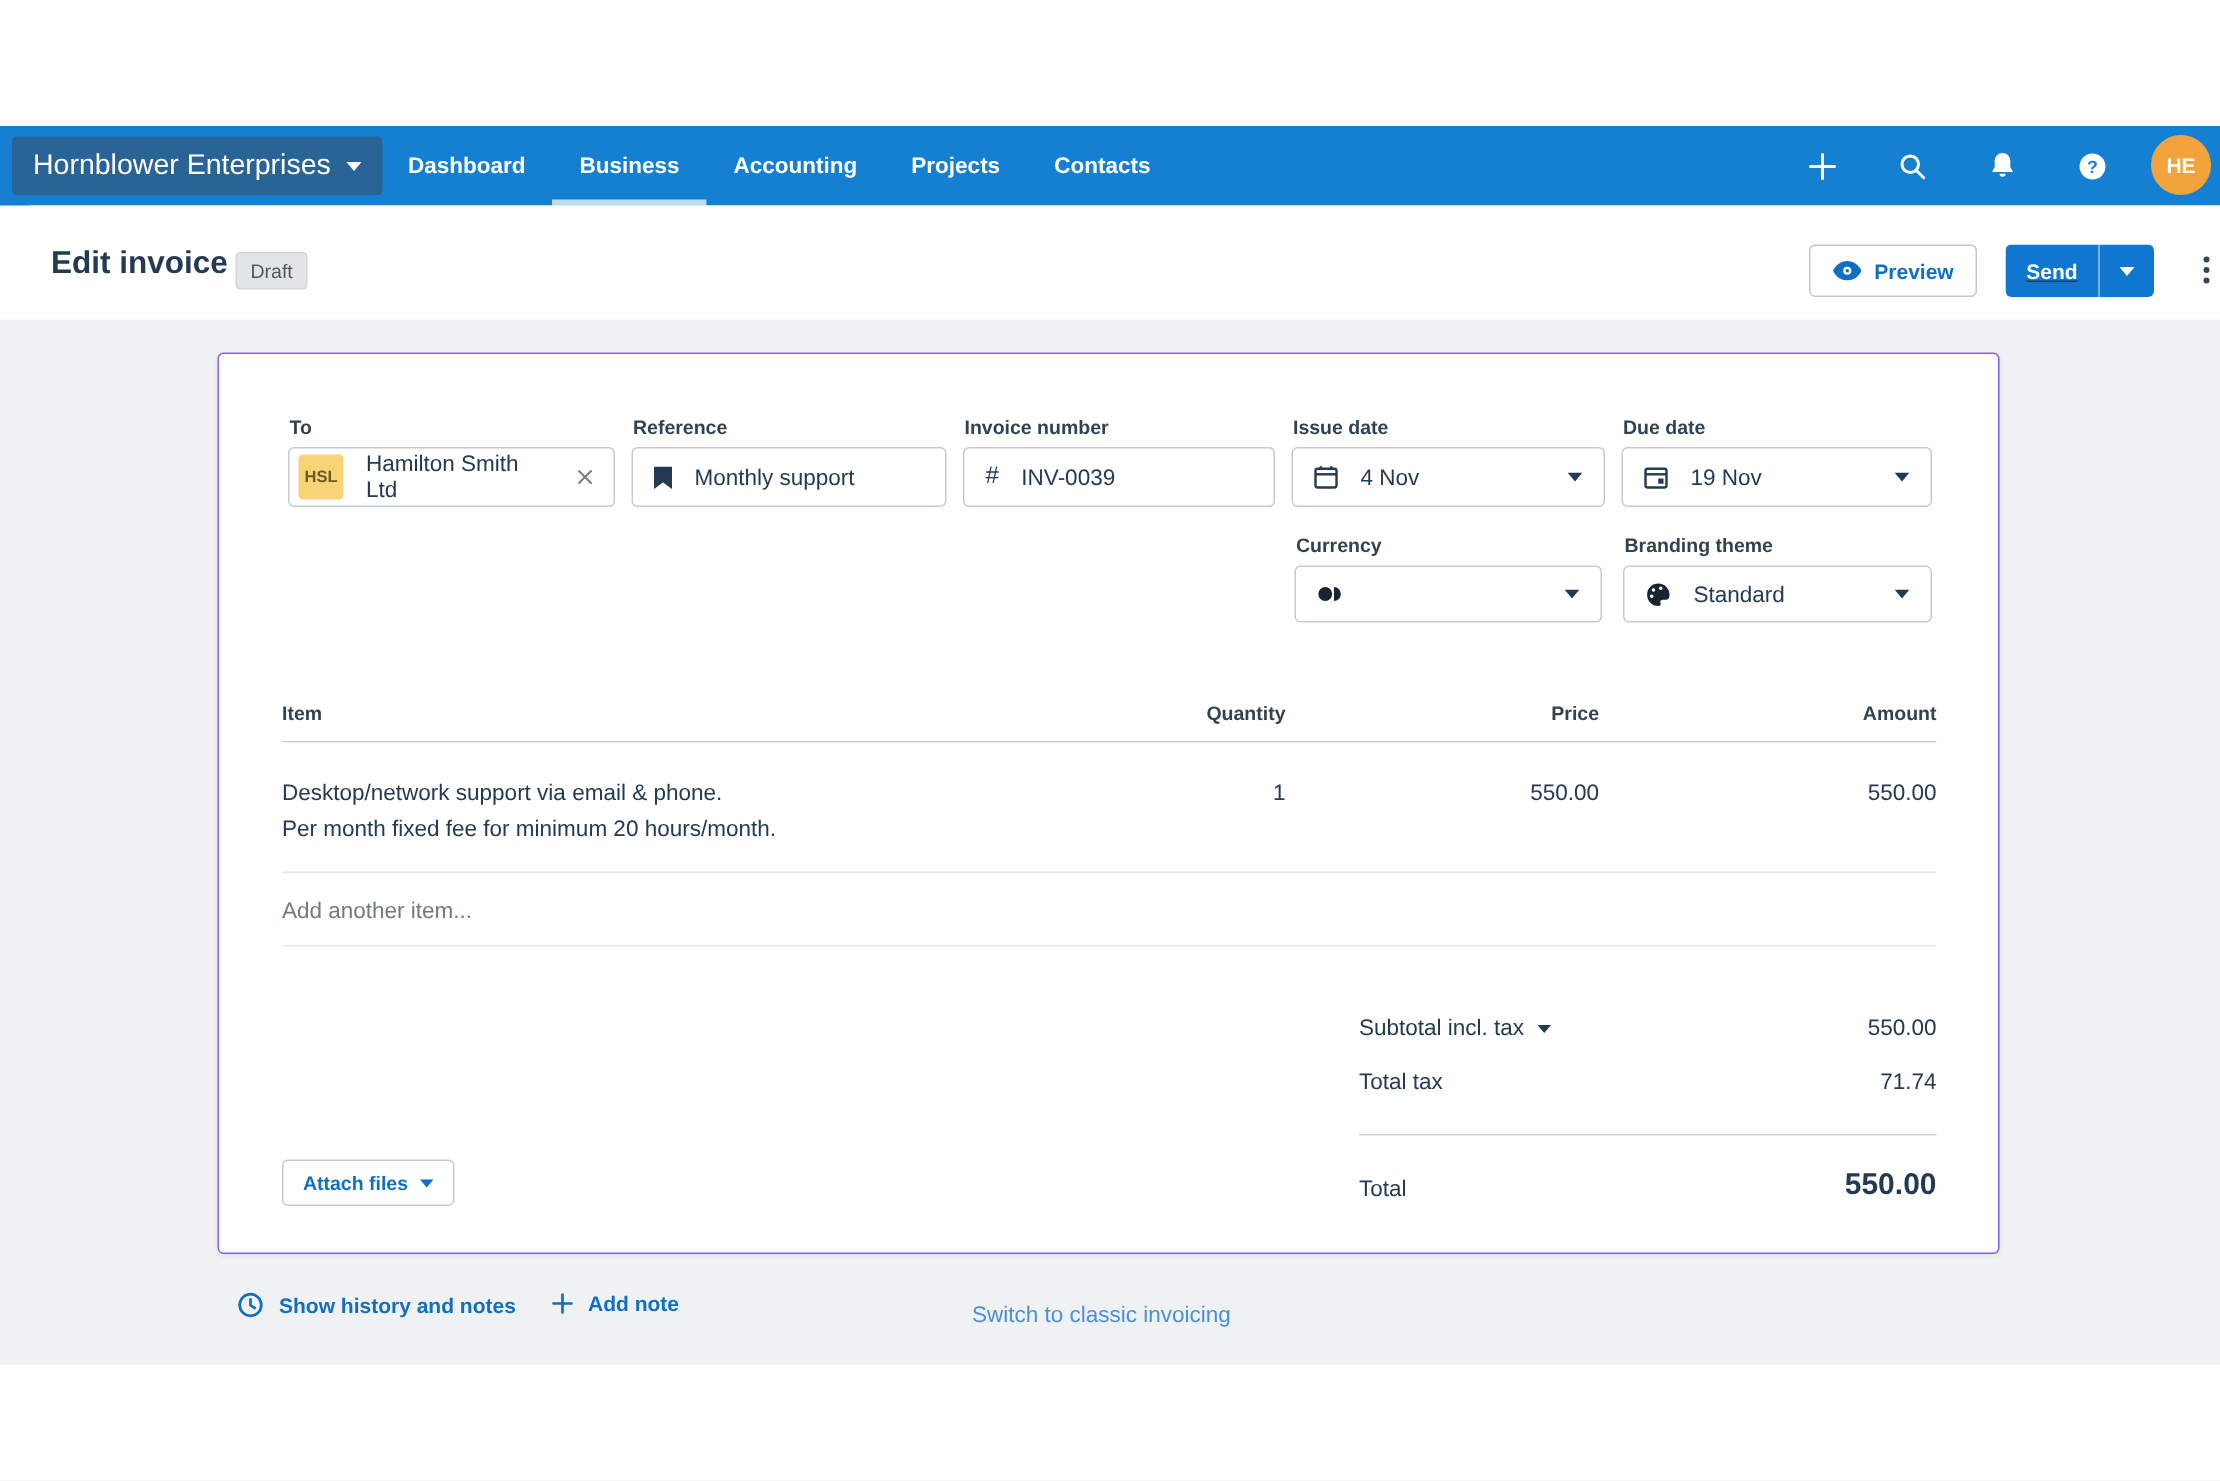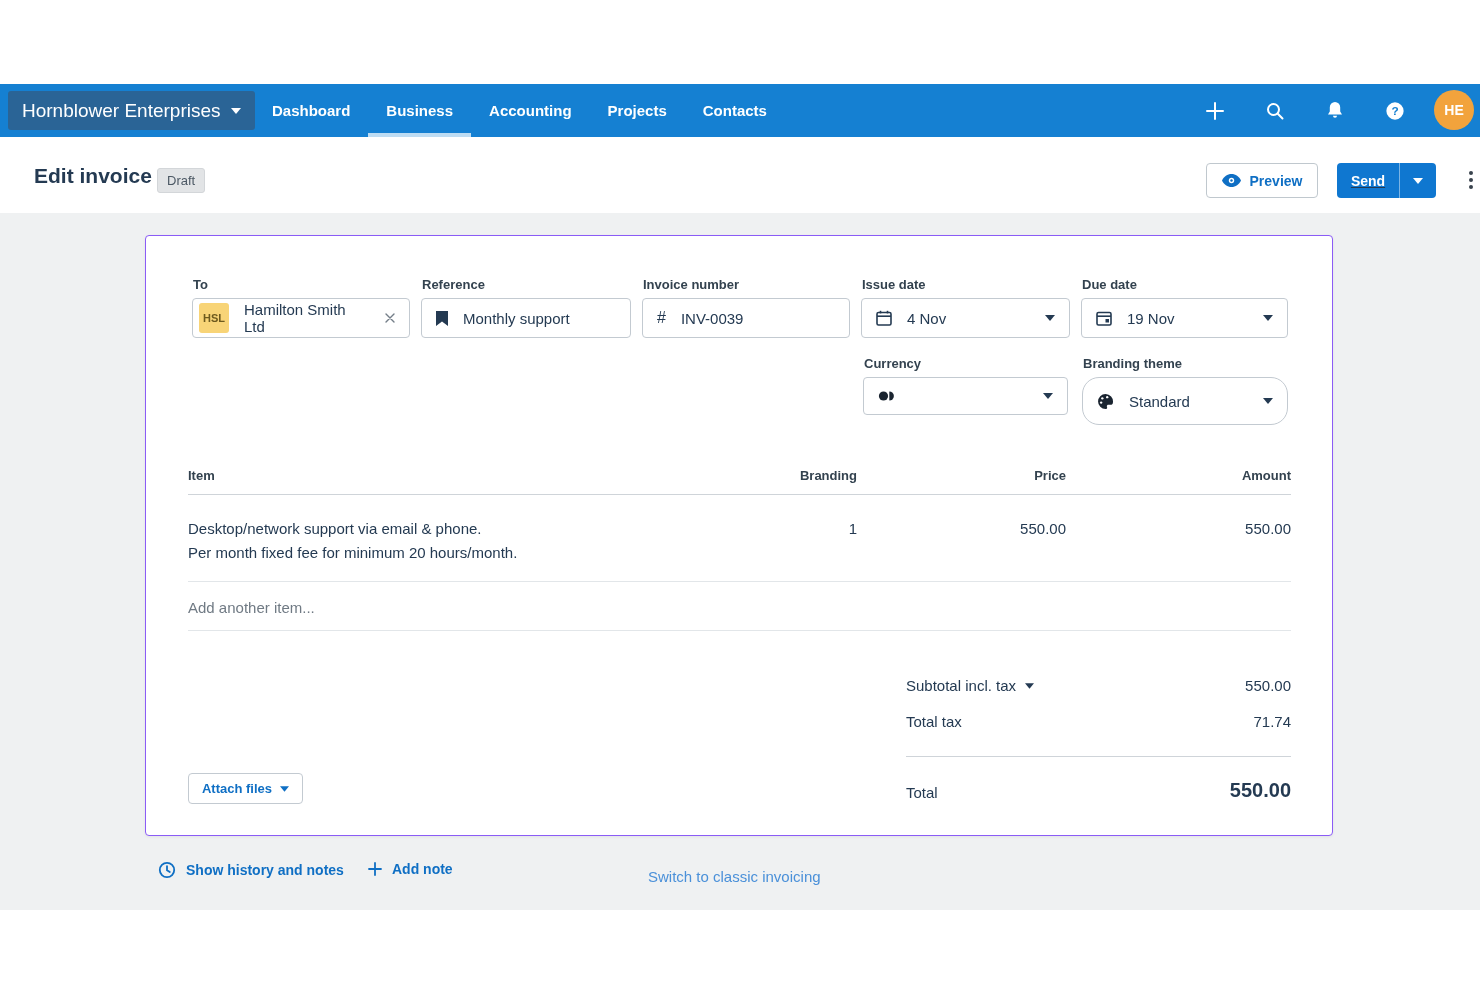--- a/index.html
+++ b/index.html
@@ -276,39 +276,39 @@
           </svg>
       </span>
       <span></span>
       <span class="caret-right">
         <svg width="10" height="6" viewBox="0 0 10 6">
             <path d="M0 0l5 6 5-6z" fill="currentColor"></path>
           </svg>
       </span>
     </div>
 
-    <div class="field-input" style="left:936px; top:141px; width:206px; height:48px;border-radius:17px;">
+    <div class="field-input" style="left:936px; top:141px; width:206px; height:38px;">
       <span>
         <svg width="17" height="17" viewBox="0 0 16 16">
             <path d="M8 1a7 7 0 1 0 0 14c1.25 0 1.85-.85 1.4-1.85-.45-1 .2-2.05 1.3-2.05h2.1c1.2 0 2.2-1 2.2-2.2A7 7 0 0 0 8 1z" fill="#1a2430"></path>
             <circle cx="5" cy="5" r="1.1" fill="#fff"></circle>
             <circle cx="9.6" cy="3.9" r="1.1" fill="#fff"></circle>
             <circle cx="3.9" cy="9" r="1.1" fill="#fff"></circle>
           </svg>
       </span>
       <span>Standard</span>
       <span class="caret-right">
         <svg width="10" height="6" viewBox="0 0 10 6">
             <path d="M0 0l5 6 5-6z" fill="currentColor"></path>
           </svg>
       </span>
     </div>
 
     <div class="th" style="left:42px; top:232px;">Item</div>
-    <div class="th num" style="right:475px; top:232px;">Branding</div>
+    <div class="th num" style="right:475px; top:232px;">Quantity</div>
     <div class="th num" style="right:266px; top:232px;">Price</div>
     <div class="th num" style="right:41px; top:232px;">Amount</div>
 
     <div class="divider strong" style="left:42px; right:41px; top:258px;"></div>
 
     <div>
       <div class="cell" style="left:42px; top:284px;">Desktop/network support via email &amp; phone.</div>
       <div class="cell" style="left:42px; top:308px;">Per month fixed fee for minimum 20 hours/month.</div>
       <div class="cell num" style="right:475px; top:284px;">1</div>
       <div class="cell num" style="right:266px; top:284px;">550.00</div>

